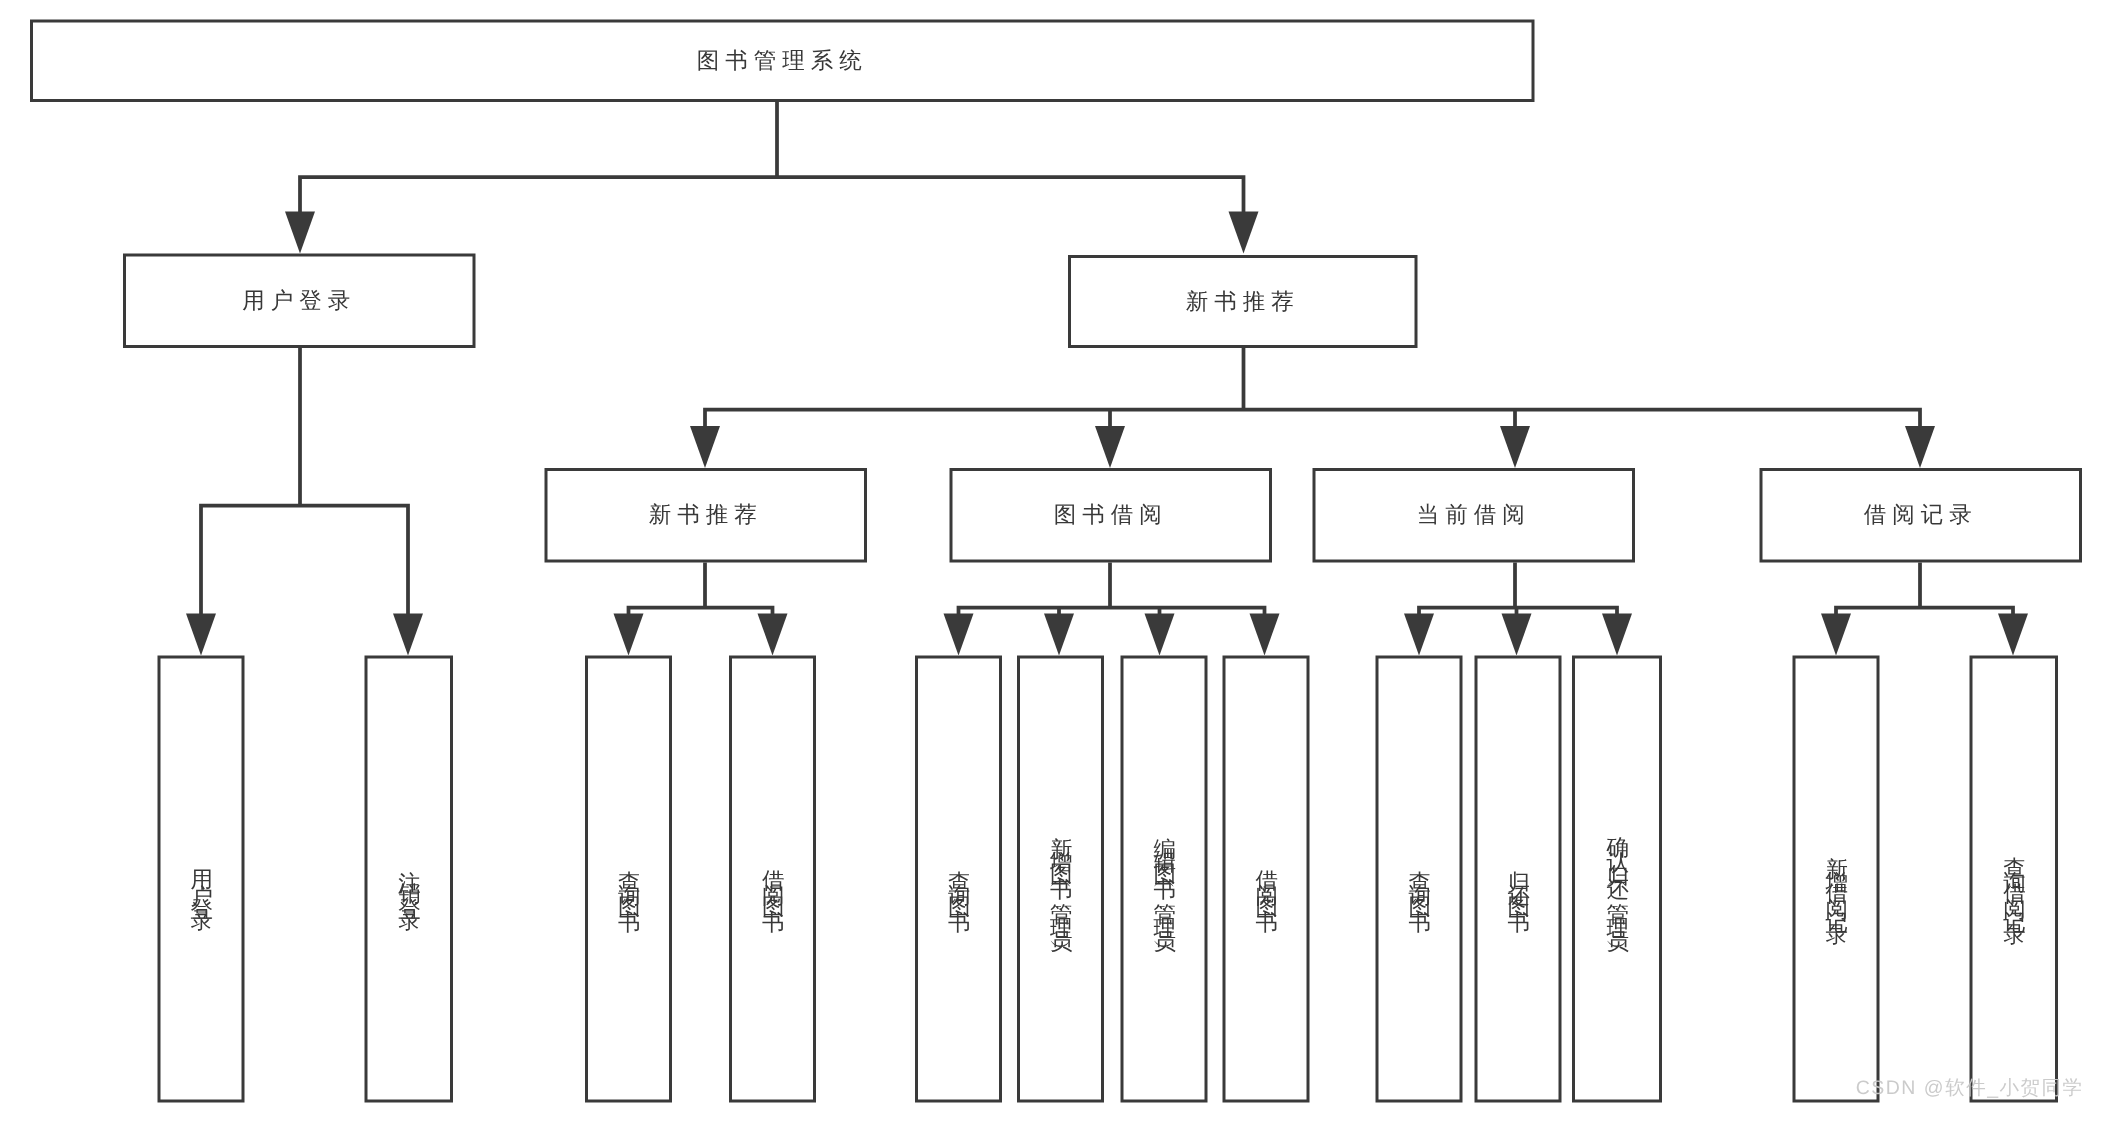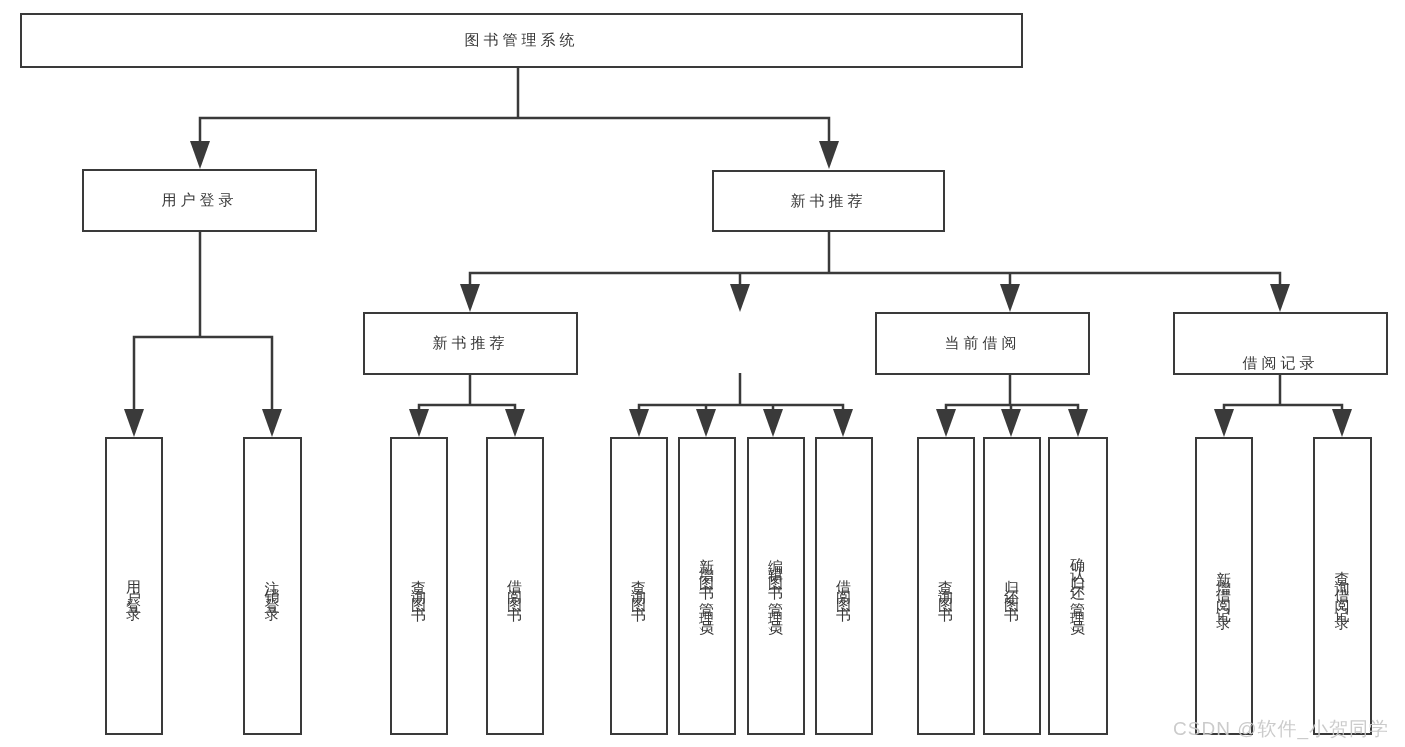--- a/index.html
+++ b/index.html
@@ -33,21 +33,21 @@
   .leaf .v-label{
     writing-mode:vertical-rl;
     text-orientation:mixed;
     letter-spacing:9px;
     line-height:1;
     white-space:nowrap;
   }
   .watermark{
     position:absolute;
     right:16px;top:716px;
-    font-size:19px;
+    font-size:13px;
     letter-spacing:1px;
     color:var(--watermark);
     opacity:.95;
     z-index:3;
     white-space:nowrap;
   }
 </style>
 </head>
 <body>
 
@@ -103,24 +103,27 @@
   <div class="node" style="left:82px;top:169px;width:235px;height:63px;">
     <span class="h-label">用户登录</span>
   </div>
   <div class="node" style="left:712px;top:170px;width:233px;height:62px;">
     <span class="h-label">新书推荐</span>
   </div>
 
   <div class="node" style="left:363px;top:312px;width:215px;height:63px;">
     <span class="h-label">新书推荐</span>
   </div>
+  <div class="node" style="left:633px;top:312px;width:215px;height:63px;">
+    <span class="h-label">图书借阅</span>
+  </div>
   <div class="node" style="left:875px;top:312px;width:215px;height:63px;">
     <span class="h-label">当前借阅</span>
   </div>
-  <div class="node" style="left:1173px;top:312px;width:215px;height:63px;align-items:flex-end;">
+  <div class="node" style="left:1173px;top:312px;width:215px;height:63px;">
     <span class="h-label">借阅记录</span>
   </div>
 
   <div class="node leaf" style="left:105px;top:437px;width:58px;height:298px;">
     <span class="v-label">用户登录</span>
   </div>
   <div class="node leaf" style="left:243px;top:437px;width:59px;height:298px;">
     <span class="v-label">注销登录</span>
   </div>
 

